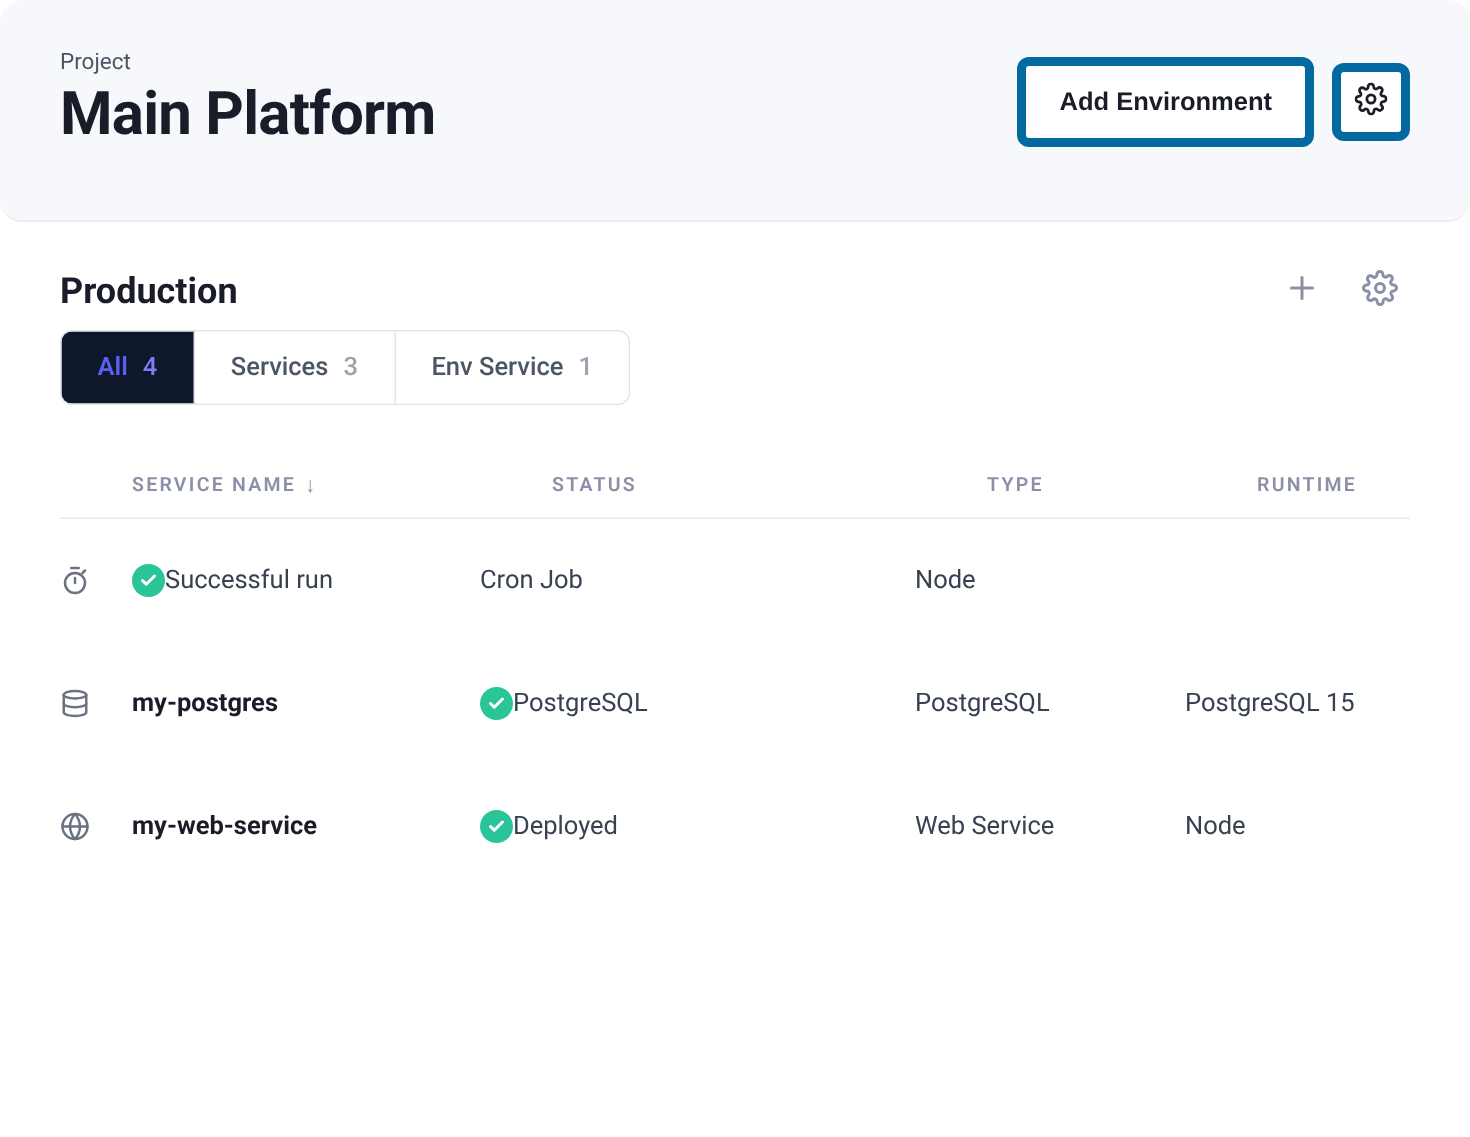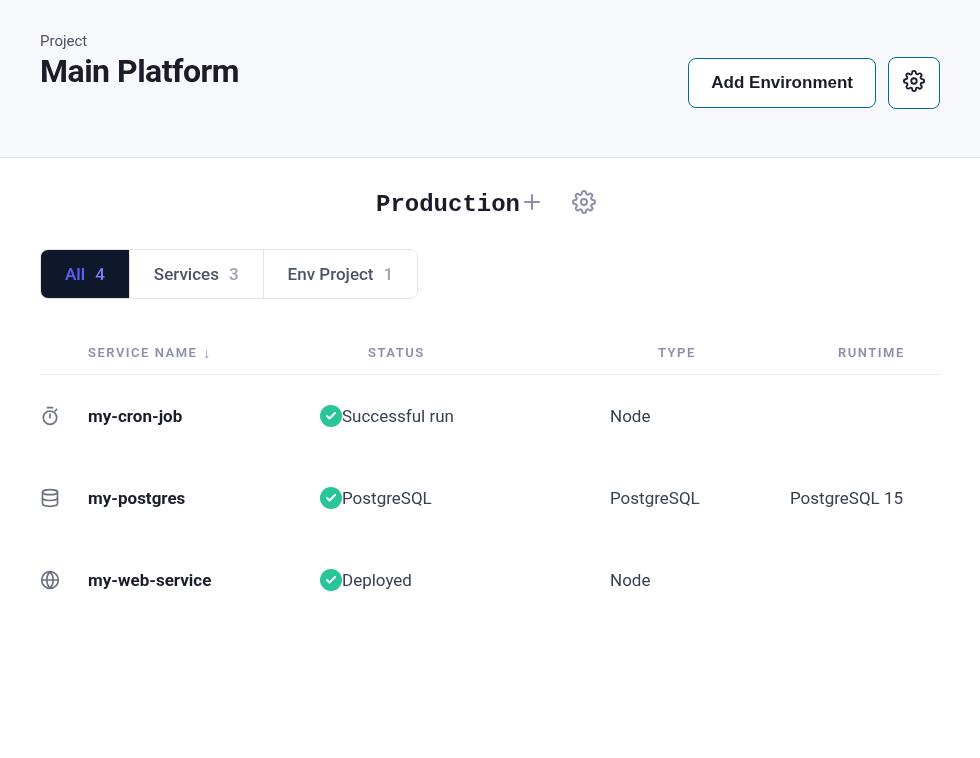--- a/index.html
+++ b/index.html
@@ -11,47 +11,47 @@
       color: #1f2937;
       overflow: hidden;
     }
     .header {
       background: #f7f8fb;
       padding: 32px 40px 48px 40px;
       display: flex;
       justify-content: space-between;
       align-items: flex-start;
       border-bottom: 1px solid #e9eaf0;
+      border-radius: 15px;
     }
     .header-left { display: flex; flex-direction: column; gap: 2px; }
     .project-label { font-size: 15px; color: #4b5563; font-weight: 400; }
-    .project-title { font-size: 32px; font-weight: 700; color: #1a1d29; letter-spacing: -0.5px; }
+    .project-title { font-size: 40px; font-weight: 700; color: #1a1d29; letter-spacing: -0.5px; }
     .header-right { display: flex; gap: 12px; align-items: center; margin-top: 6px; }
     .btn {
       background: #fff;
-      border: 1px solid #0369a1;
+      border: 6px solid #0369a1;
       border-radius: 8px;
       padding: 14px 22px;
       font-size: 17px;
       font-weight: 600;
       color: #1a1d29;
       cursor: pointer;
       display: inline-flex;
       align-items: center;
       justify-content: center;
-      margin-top: 19px;
     }
     .icon-btn {
       width: 52px;
       height: 52px;
       padding: 0;
     }
     .icon-btn svg { width: 22px; height: 22px; }
     .main { padding: 32px 40px 0 40px; }
-    .env-header { display: flex; justify-content: center; align-items: center; margin-bottom: 30px; font-family: Liberation Mono, monospace; }
+    .env-header { display: flex; justify-content: space-between; align-items: center; margin-bottom: 12px; }
     .env-title { font-size: 24px; font-weight: 700; color: #1a1d29; }
     .env-actions { display: flex; gap: 28px; align-items: center; padding-right: 8px; }
     .env-actions svg { width: 24px; height: 24px; color: #8b90a8; cursor: pointer; }
     .tabs { display: inline-flex; border: 1px solid #e2e4ec; border-radius: 8px; overflow: hidden; margin-bottom: 32px; }
     .tab {
       padding: 14px 24px;
       font-size: 17px;
       font-weight: 500;
       color: #4b5563;
       cursor: pointer;
@@ -142,21 +142,21 @@
   <div class="tabs">
     <div class="tab active">
       <span>All</span>
       <span class="tab-count">4</span>
     </div>
     <div class="tab">
       <span>Services</span>
       <span class="tab-count">3</span>
     </div>
     <div class="tab">
-      <span>Env Project</span>
+      <span>Env Service</span>
       <span class="tab-count">1</span>
     </div>
   </div>
 
   <div class="table-header">
     <div>
       <span>SERVICE NAME</span>
       <span class="sort-arrow">↓</span>
     </div>
     <div>STATUS</div>
@@ -167,29 +167,29 @@
   <div id="rows">
   <div class="table-row">
     <span class="row-icon">
           <svg viewBox="0 0 24 24" fill="none" stroke="currentColor" stroke-width="2" stroke-linecap="round" stroke-linejoin="round">
             <circle cx="12" cy="14" r="8"></circle>
             <line x1="12" y1="10" x2="12" y2="14"></line>
             <line x1="9" y1="2" x2="15" y2="2"></line>
             <line x1="18" y1="6" x2="20" y2="4"></line>
           </svg>
         </span>
-    <span class="row-name">my-cron-job</span>
     <span class="row-status">
       <span class="status-icon">
         <svg viewBox="0 0 24 24" fill="none" stroke="currentColor" stroke-width="4" stroke-linecap="round" stroke-linejoin="round">
               <polyline points="20 6 9 17 4 12"></polyline>
             </svg>
       </span>
       <span>Successful run</span>
     </span>
+    <span class="row-type">Cron Job</span>
     <span class="row-runtime">Node</span>
   </div>
 
   <div class="table-row">
     <span class="row-icon">
           <svg viewBox="0 0 24 24" fill="none" stroke="currentColor" stroke-width="2" stroke-linecap="round" stroke-linejoin="round">
             <ellipse cx="12" cy="5" rx="9" ry="3"></ellipse>
             <path d="M21 12c0 1.66-4 3-9 3s-9-1.34-9-3"></path>
             <path d="M3 5v14c0 1.66 4 3 9 3s9-1.34 9-3V5"></path>
           </svg>
@@ -217,16 +217,17 @@
         </span>
     <span class="row-name">my-web-service</span>
     <span class="row-status">
       <span class="status-icon">
         <svg viewBox="0 0 24 24" fill="none" stroke="currentColor" stroke-width="4" stroke-linecap="round" stroke-linejoin="round">
               <polyline points="20 6 9 17 4 12"></polyline>
             </svg>
       </span>
       <span>Deployed</span>
     </span>
+    <span class="row-type">Web Service</span>
     <span class="row-runtime">Node</span>
   </div>
 </div>
 </div>
 
 </body></html>

